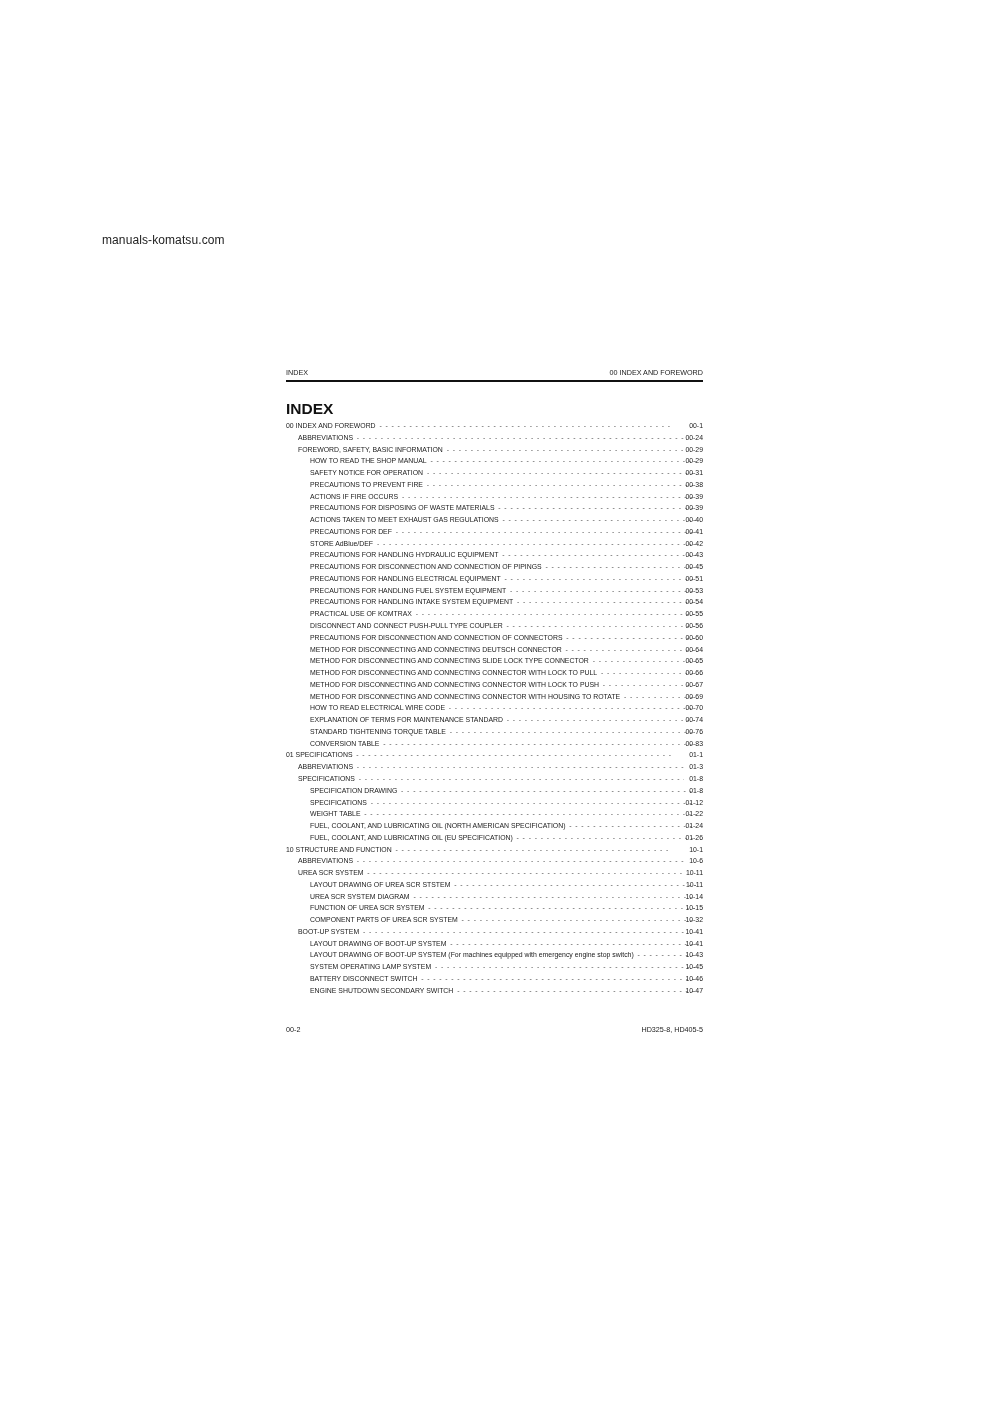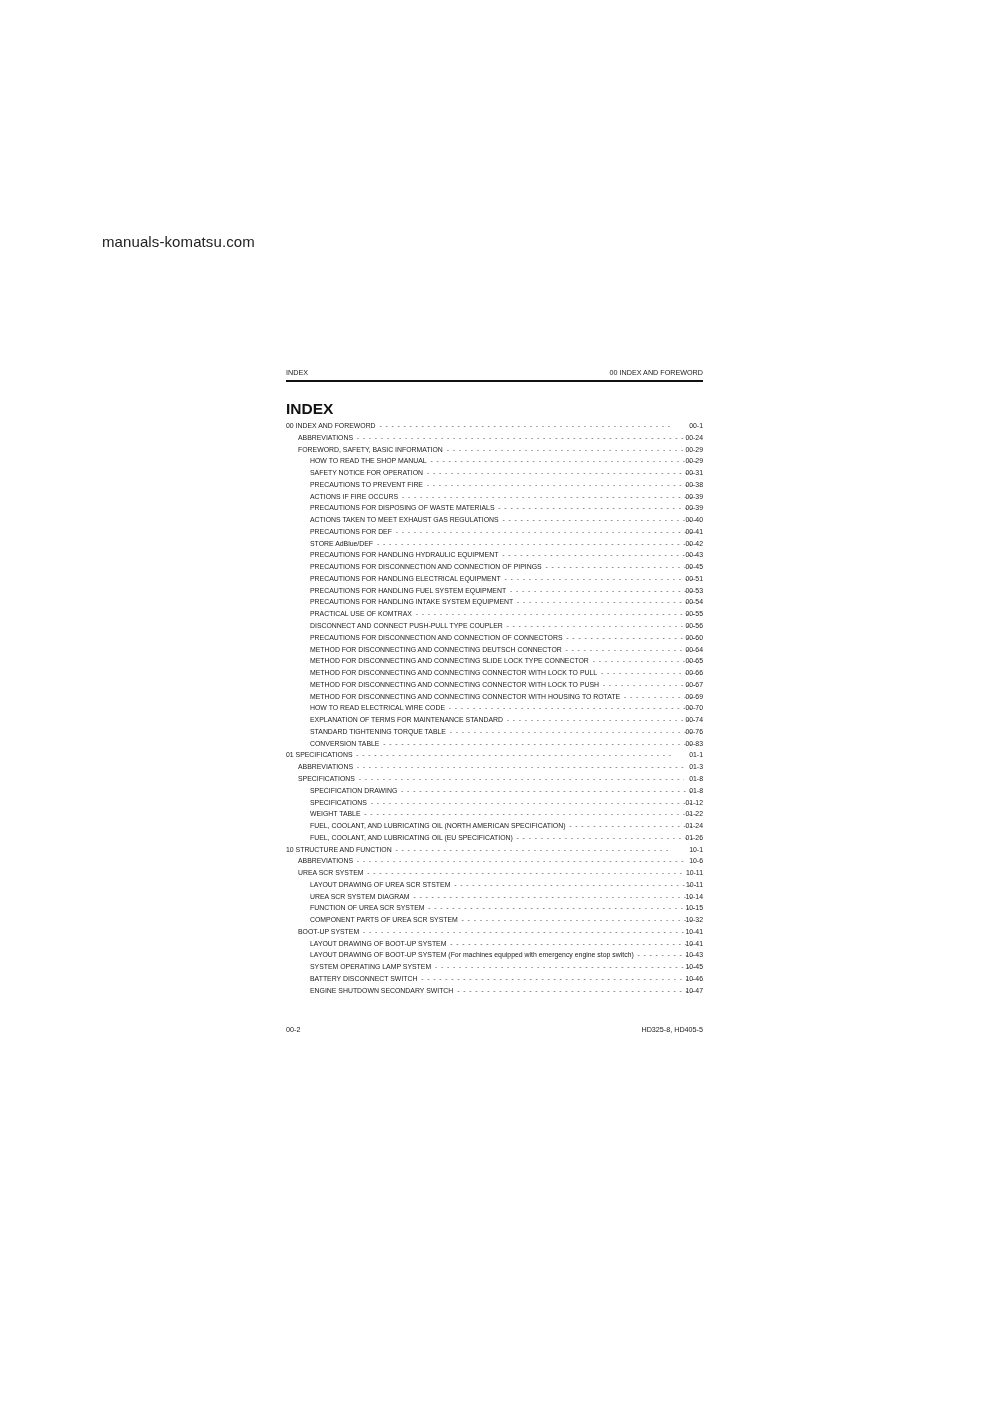--- a/index.html
+++ b/index.html
@@ -1,17 +1,17 @@
 <!DOCTYPE html>
 <html><head>
 <meta charset="utf-8">
 <style>
   html, body { margin:0; padding:0; background:#ffffff; }
   body { width:1000px; height:1414px; position:relative; overflow:hidden; font-family:"Liberation Sans", sans-serif; color:#1a1a1a; }
-  .watermark { position:absolute; left:102px; top:233px; font-size:15px; color:#222; letter-spacing:0.1px; }
+  .watermark { position:absolute; left:102px; top:233px; font-size:12px; color:#222; letter-spacing:0.1px; }
   .page { position:absolute; left:286px; top:368px; width:417px; }
   .hdr { position:relative; height:11px; font-size:7.2px; }
   .hdr .l { position:absolute; left:0; top:0; }
   .hdr .r { position:absolute; right:0; top:0; }
   .rule { position:absolute; left:0; right:0; top:12px; height:1.5px; background:#111; }
   .title { position:absolute; left:0; top:32px; font-size:15.5px; font-weight:bold; color:#111; }
   .toc { position:absolute; left:0; top:52px; width:417px; }
   .row { position:relative; height:11.77px; font-size:6.9px; line-height:11.77px; white-space:nowrap; overflow:hidden; }
   .row .txt { position:absolute; top:0; left:0; width:386px; overflow:hidden; }
   .row .txt span.label { background:#fff; padding-right:1px; }

